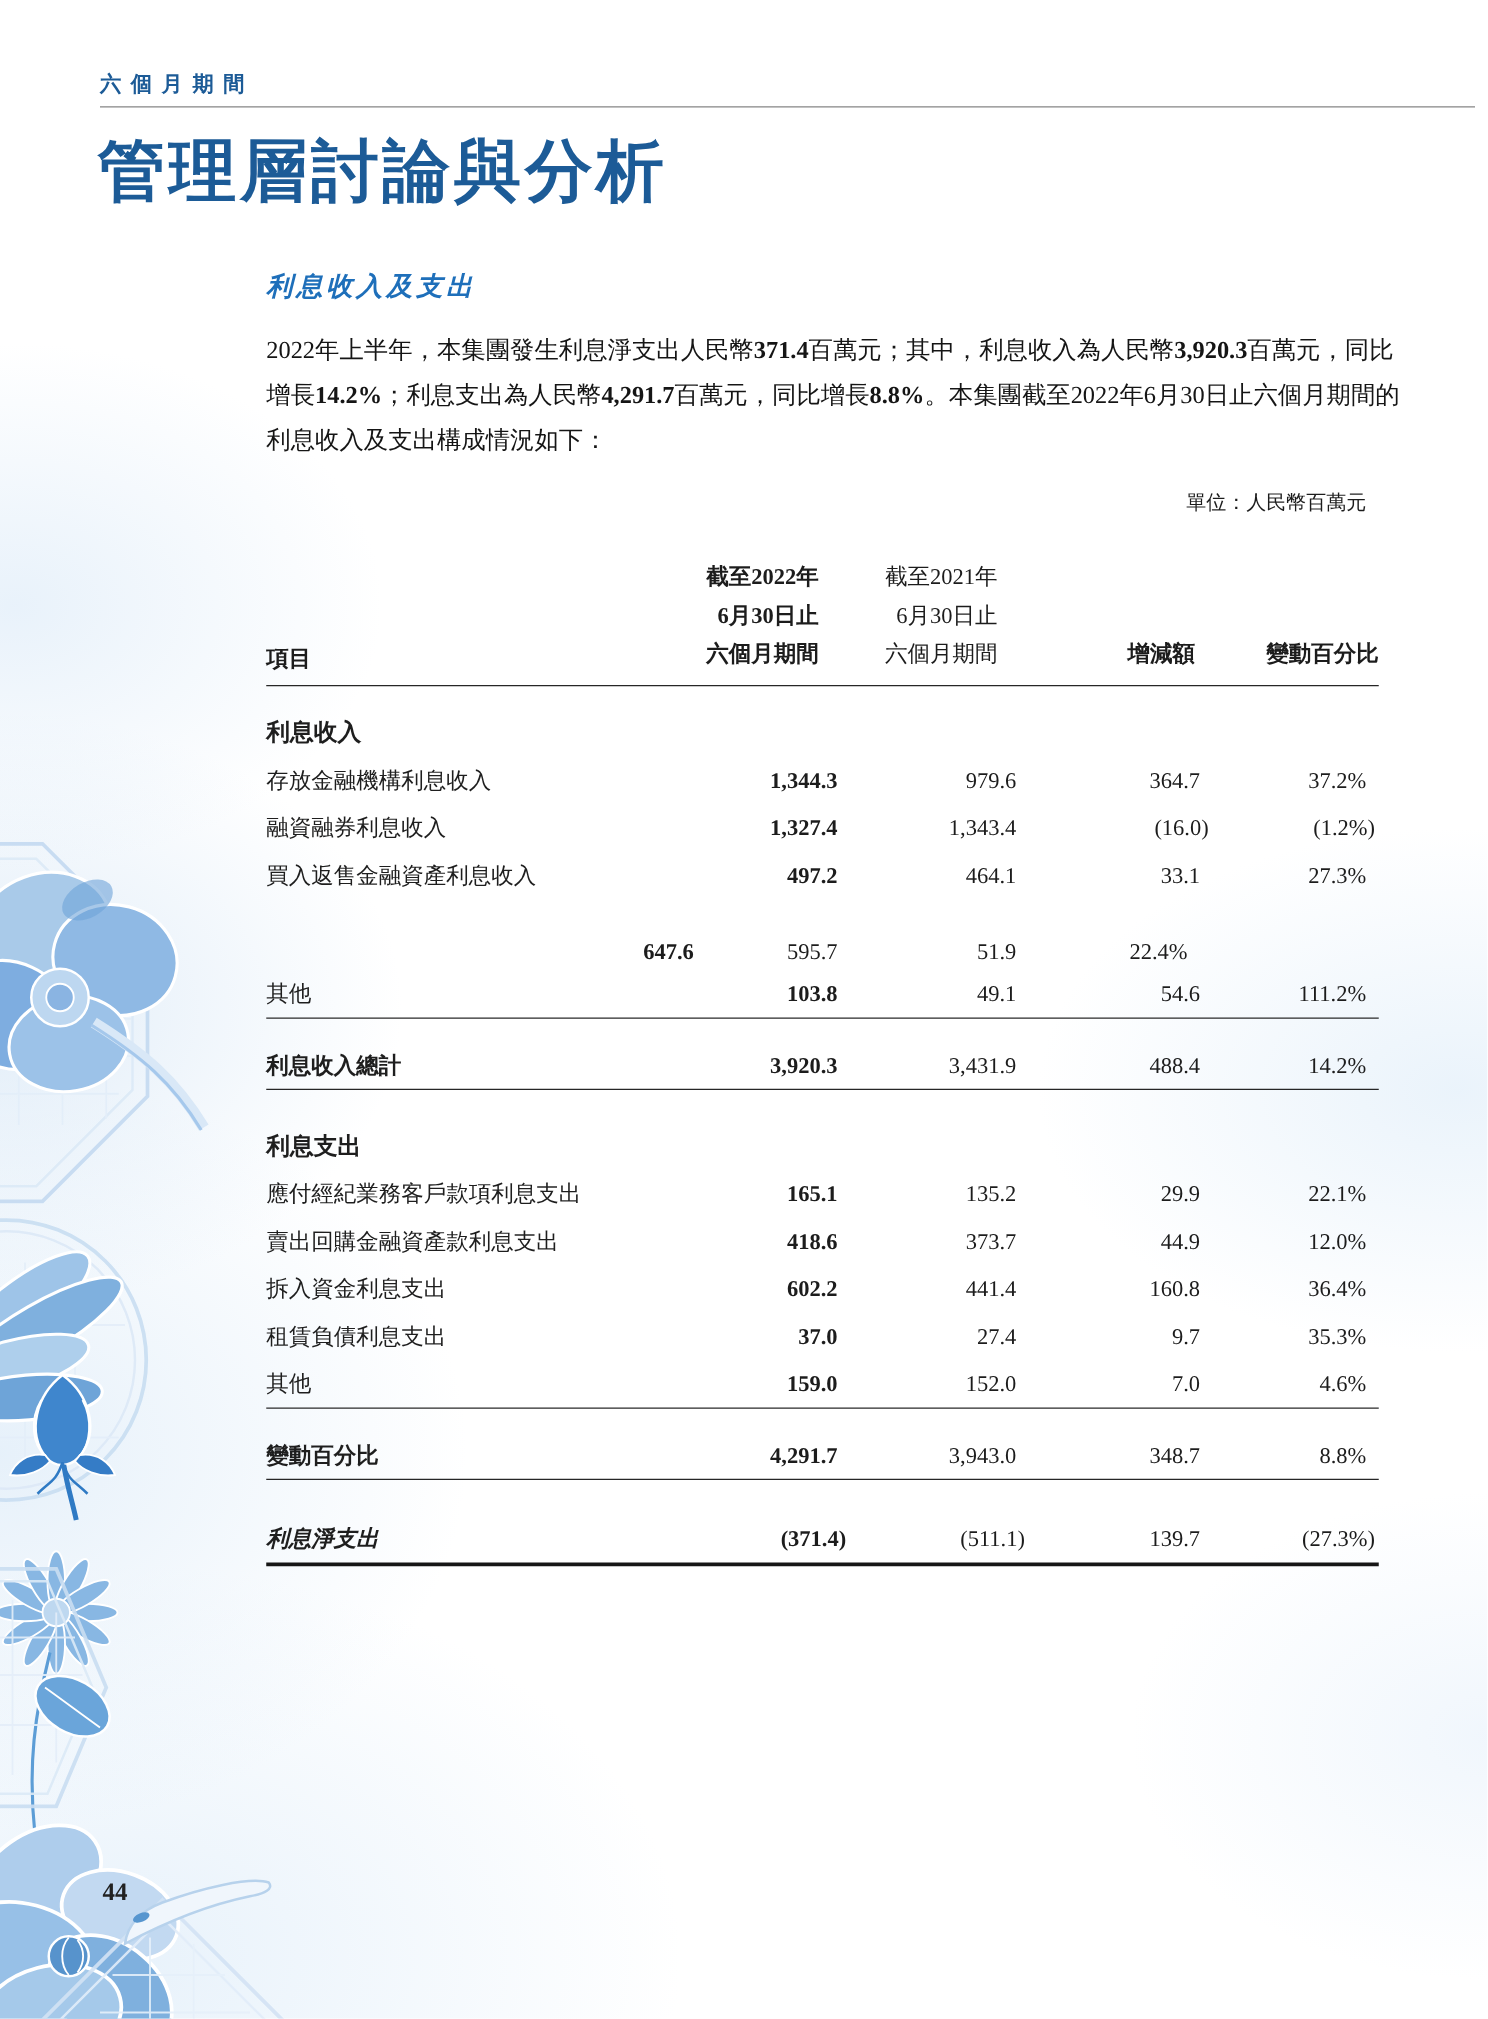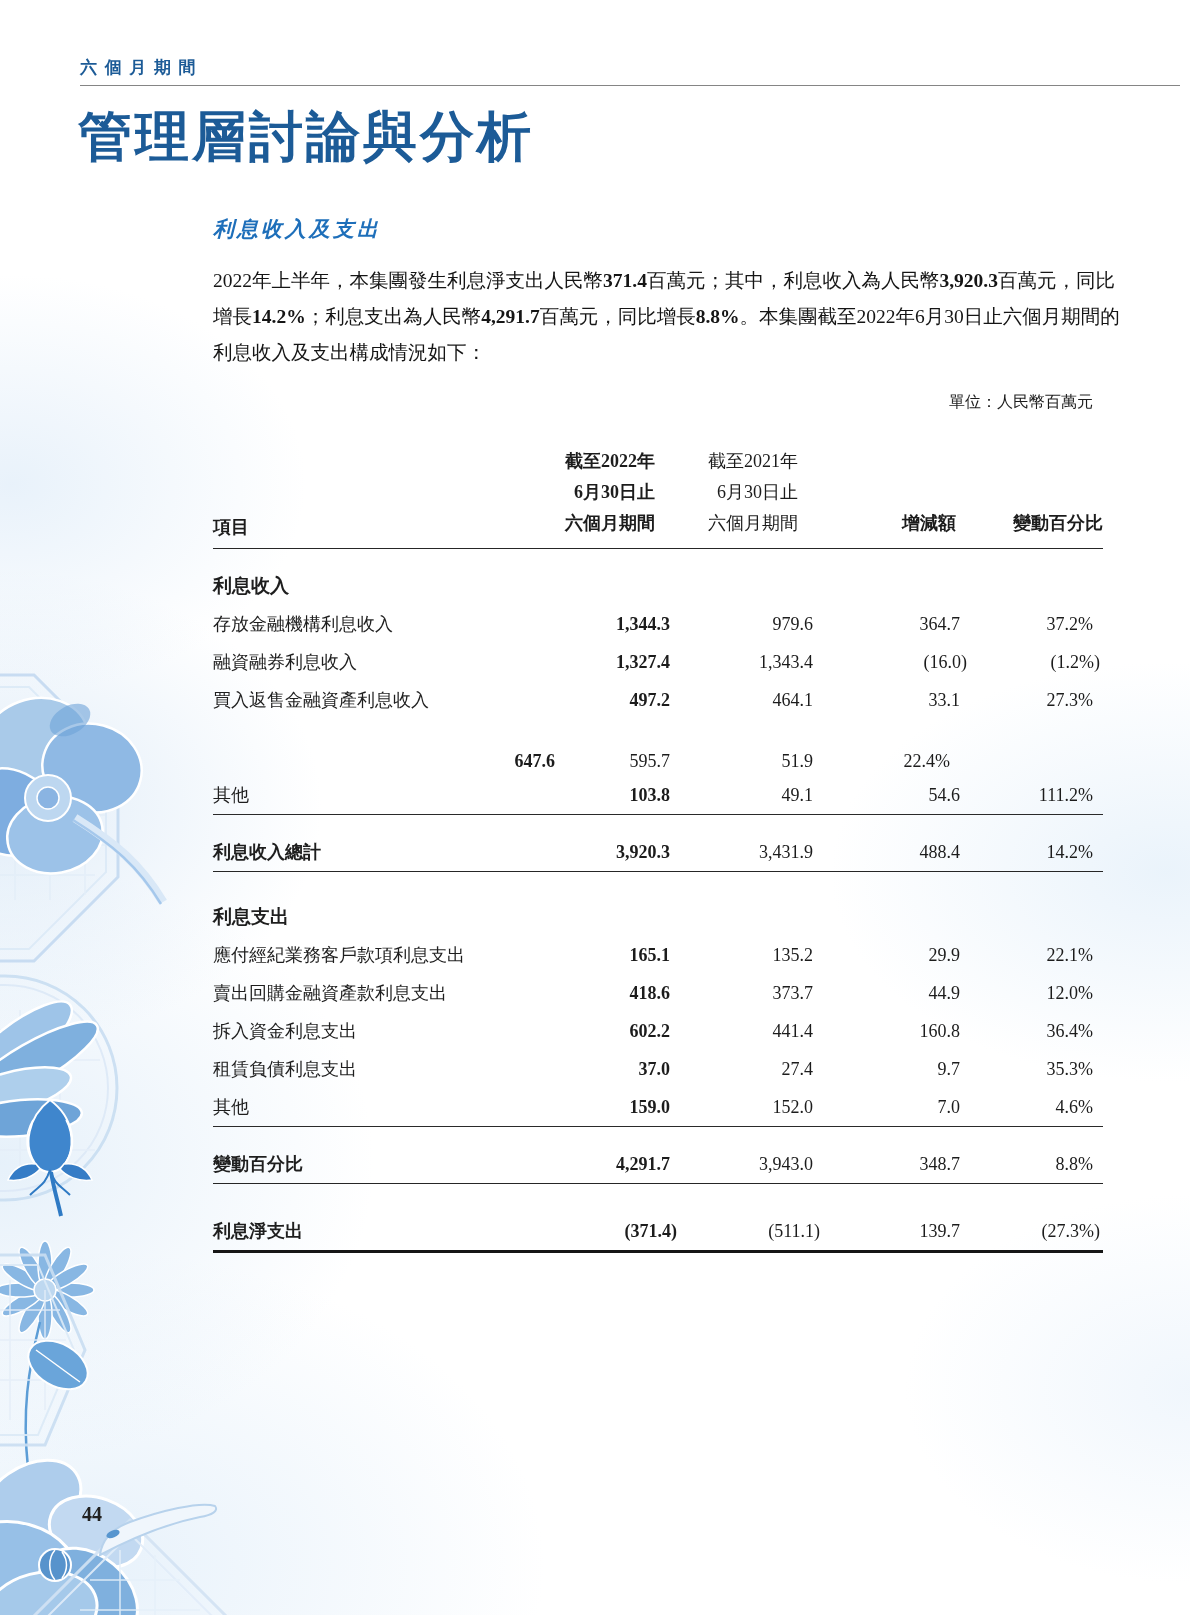--- a/index.html
+++ b/index.html
@@ -56,21 +56,21 @@
   .indent{padding-left:34px;}
   .num{text-align:right;}
   .num.b{font-weight:bold;}
   .pct{padding-right:10px;}
   .pct.paren{padding-right:3px;}
   .paren:not(.pct){transform:translateX(7px);}
   .sect .label{font-weight:bold;font-size:19px;}
   .total{border-bottom:1.5px solid #262626;}
   .total .label{font-weight:bold;}
   .net{border-bottom:3px solid #161616;}
-  .net .label{font-weight:bold;}
+  .net .label{font-weight:bold;font-style:italic;}
   .rule{border-bottom:1.2px solid #2a2a2a;}
   .spacer{width:100%;}
 
   .pagenum{position:absolute;left:82px;top:1503px;font-size:20px;font-weight:bold;color:#222;}
 </style>
 </head>
 <body>
 
 <div class="washes"></div>
 

